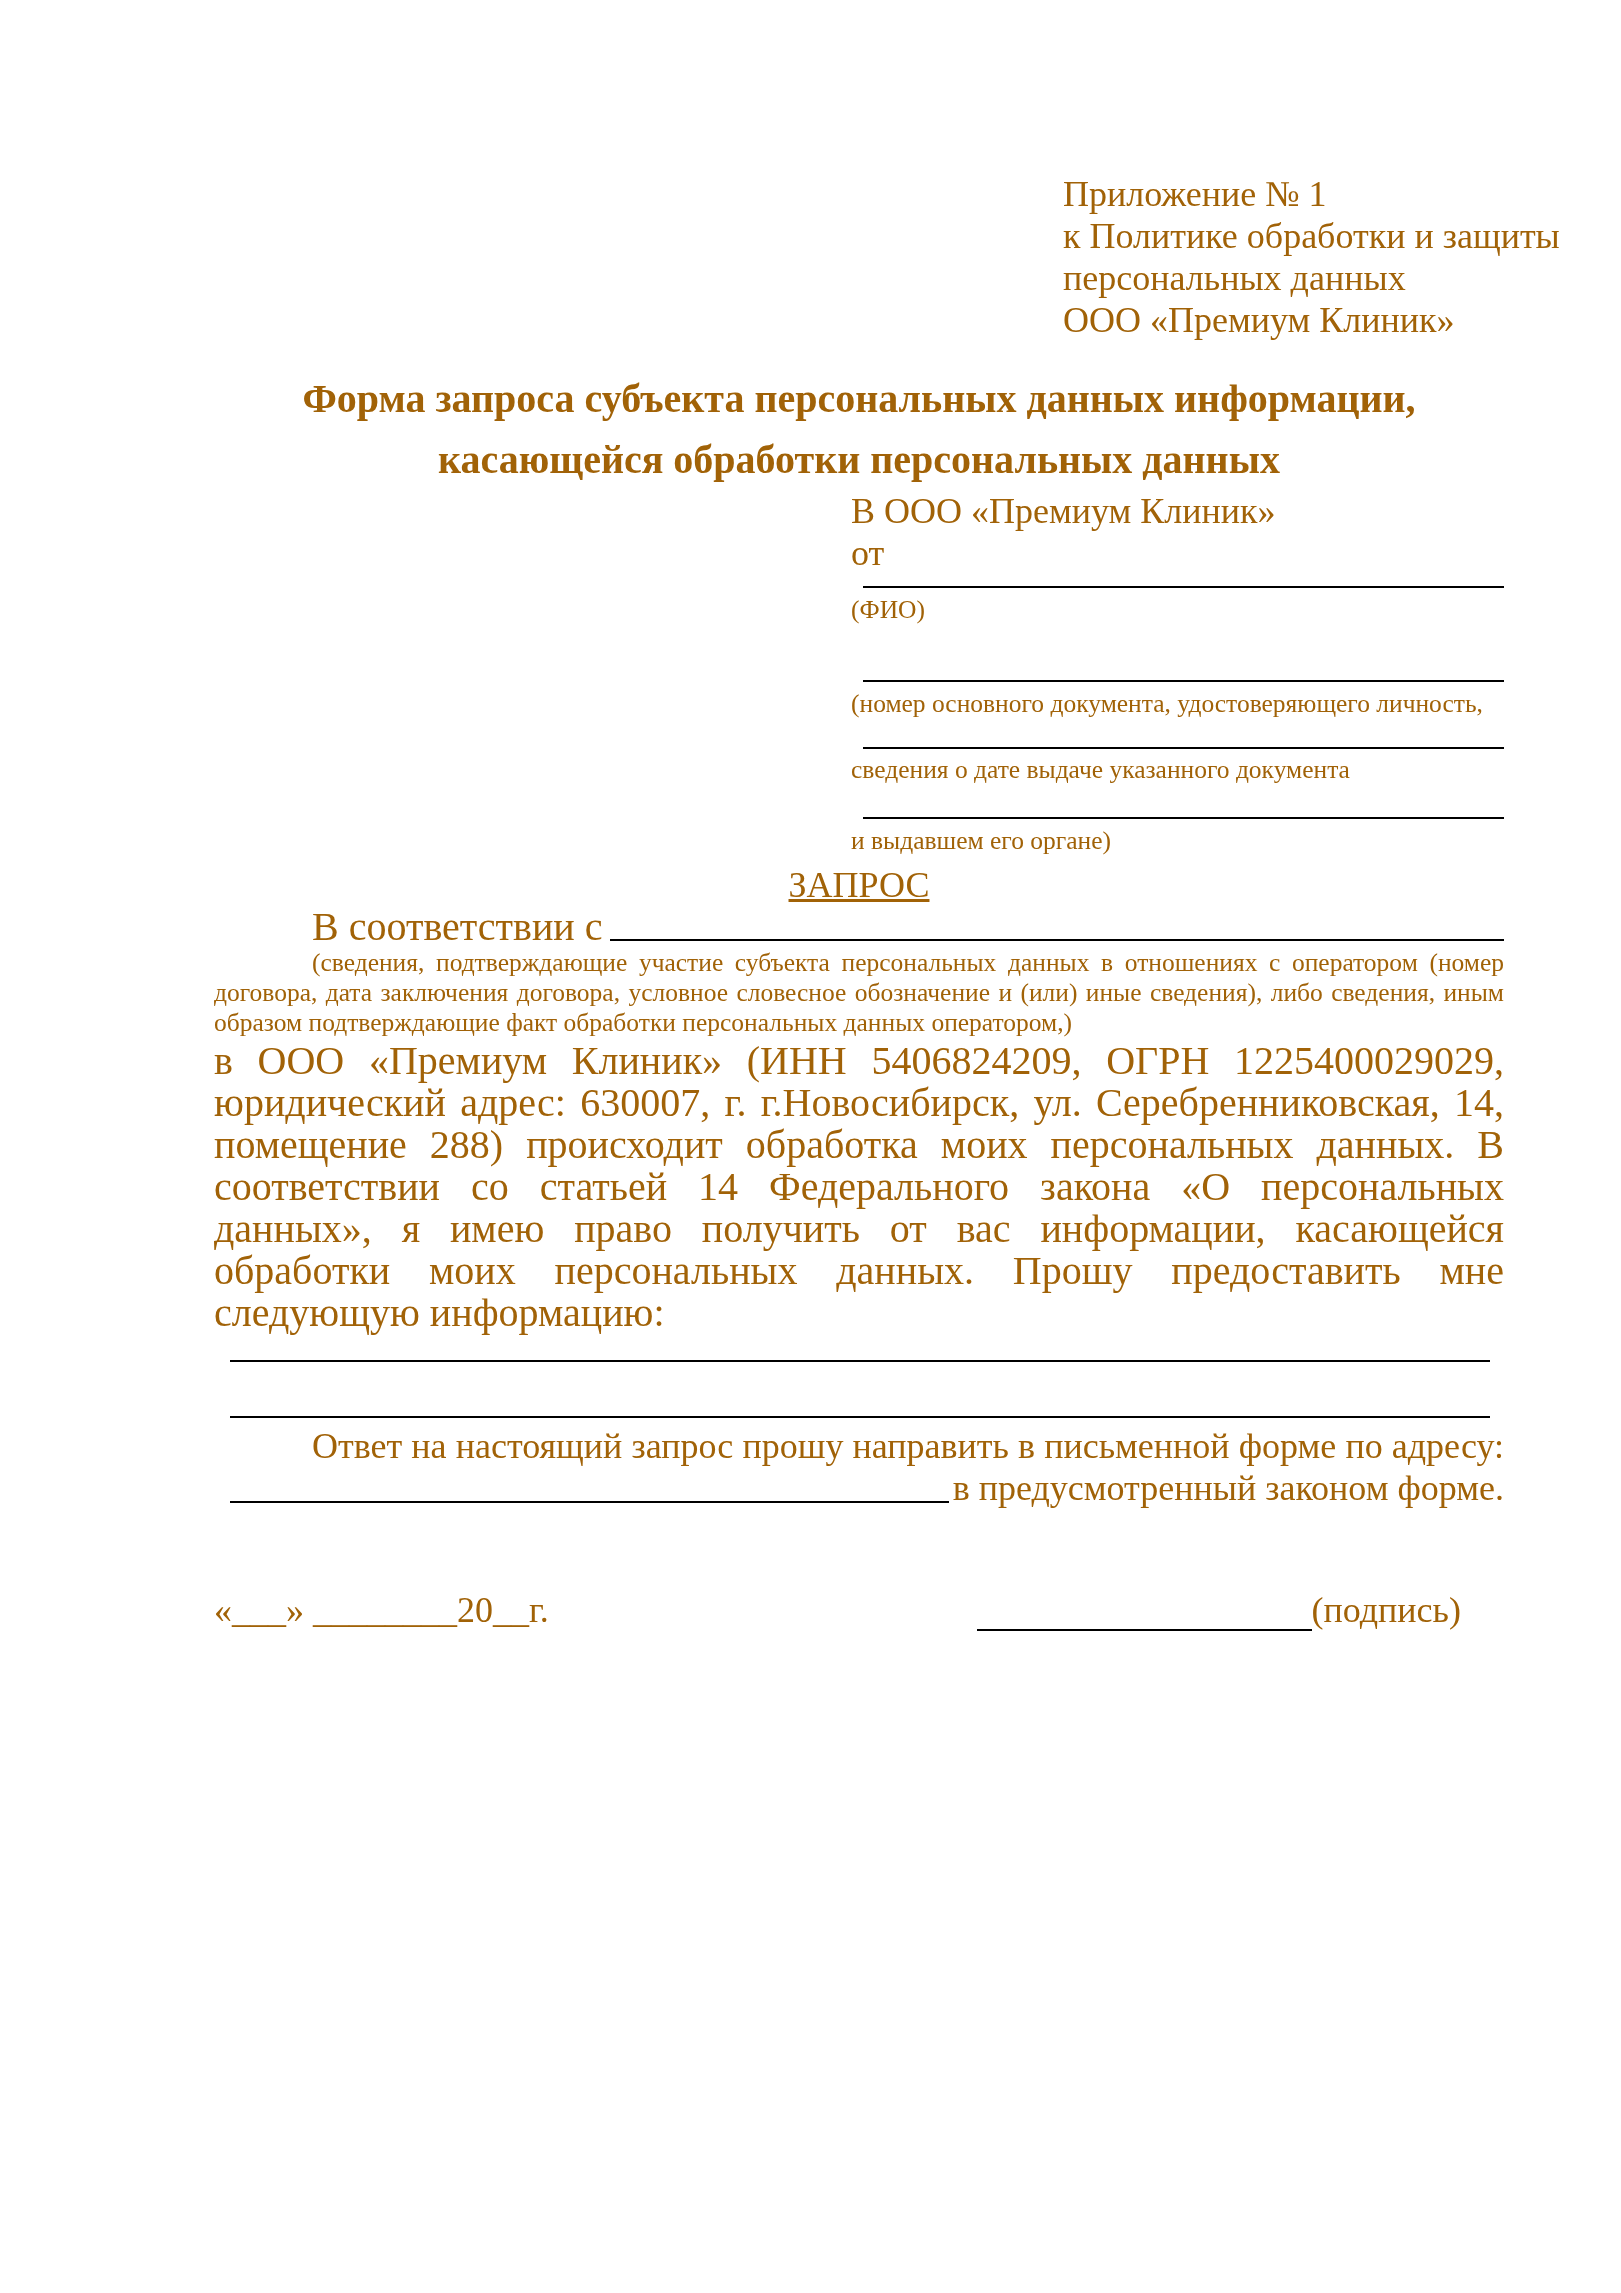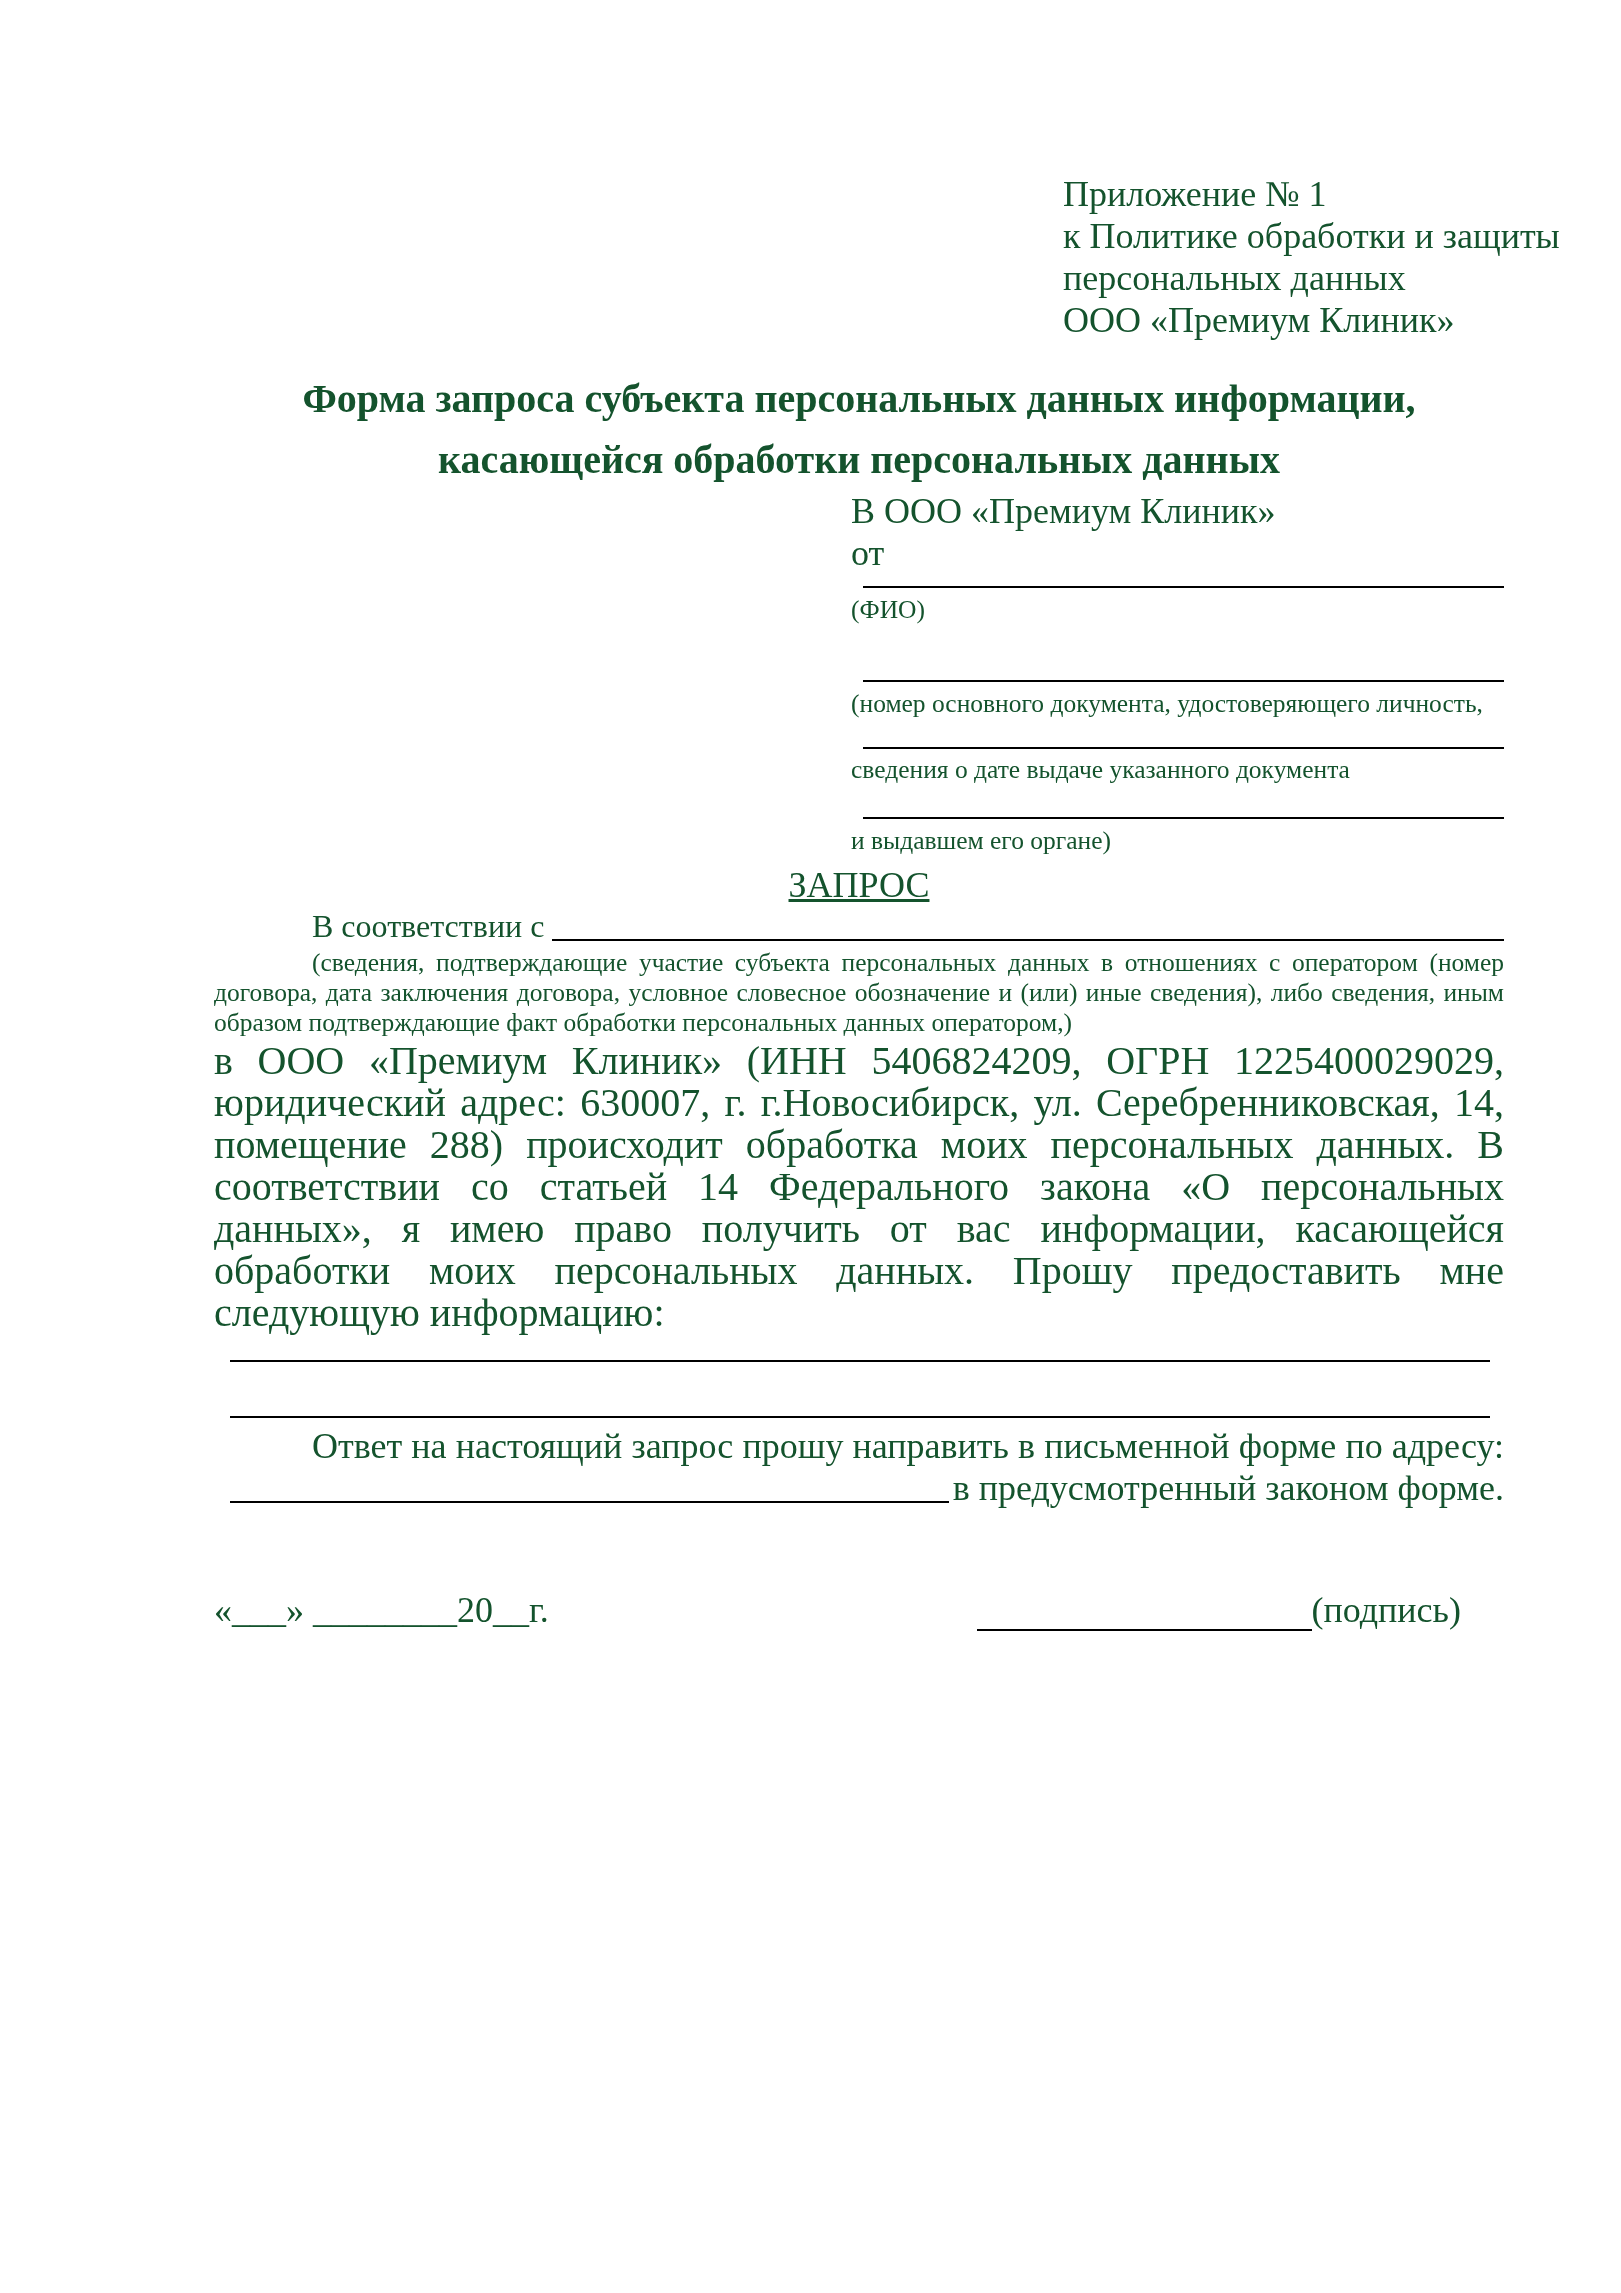--- a/index.html
+++ b/index.html
@@ -1,21 +1,21 @@
 <!DOCTYPE html>
 <html lang="ru"><head>
 <meta charset="utf-8">
 <style>
   html, body { margin: 0; padding: 0; background: #ffffff; }
   .page {
     position: relative;
     width: 1621px;
     height: 2294px;
     background: #ffffff;
-    color: #14532d;
+    color: #a16207;
     font-family: "Liberation Serif", serif;
     overflow: hidden;
   }
   .content {
     position: absolute;
     left: 214px;
     top: 173px;
     width: 1290px;
   }
   
@@ -57,21 +57,21 @@
   .request-heading {
     margin-top: 12px;
     text-align: center;
     font-size: 36px;
     line-height: 39px;
     text-decoration: underline;
   }
   .accordance {
     display: flex;
     padding-left: 98px;
-    font-size: 32px;
+    font-size: 40px;
     line-height: 43px;
   }
   .accordance-prefix { white-space: nowrap; }
   .hline-fill {
     flex: 1;
     border-bottom: 2.9px solid #000;
     margin-bottom: 6.9px;
     margin-left: 7.8px;
   }
   .fine-print {

